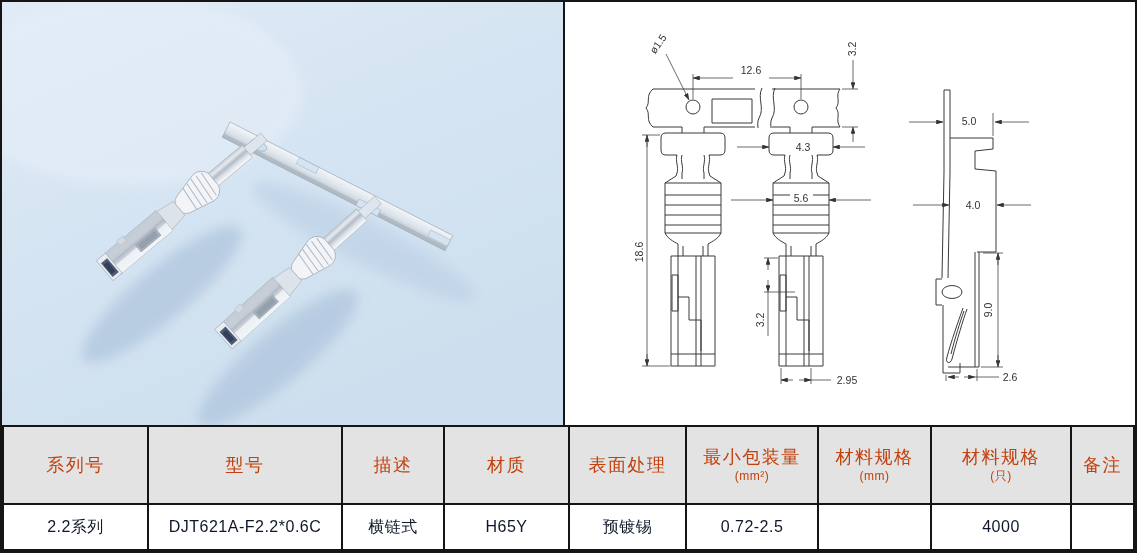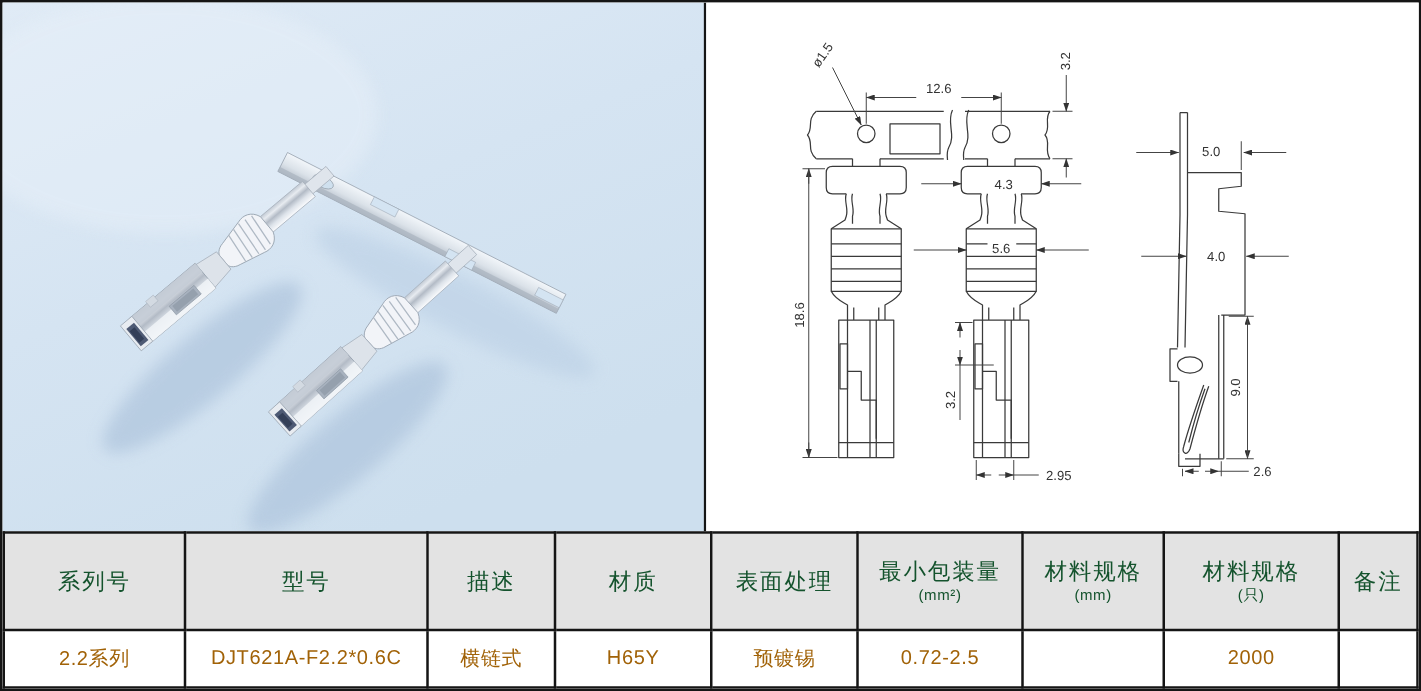--- a/index.html
+++ b/index.html
@@ -19,25 +19,25 @@
   }
   .spec-table{
     position:absolute;left:0;top:423px;width:1133px;height:126px;
     border-collapse:collapse;table-layout:fixed;
   }
   .spec-table th,.spec-table td{
     border:2px solid #151515;text-align:center;vertical-align:middle;
     padding:0;overflow:hidden;white-space:nowrap;
   }
   .spec-table th{
-    background:#e3e3e3;font-weight:normal;font-size:18px;color:#14532d;
+    background:#e3e3e3;font-weight:normal;font-size:18px;color:#c2410c;
     letter-spacing:1.5px;height:76px;line-height:1.25;
   }
   .spec-table th .sub{display:block;font-size:12px;letter-spacing:0.5px;}
-  .spec-table td{background:#fff;font-size:16px;color:#a16207;height:44px;letter-spacing:0.5px;}
+  .spec-table td{background:#fff;font-size:16px;color:#0f172a;height:44px;letter-spacing:0.5px;}
   text{font-family:"Liberation Sans","DejaVu Sans",sans-serif;}
 </style>
 </head>
 <body>
 
 <div class="sheet">
 
   <div class="photo-panel">
     <svg width="561" height="423" viewBox="0 0 561 423">
       <defs>
@@ -256,18 +256,18 @@
       <th><span>备注</span><span class="sub"></span></th>
     </tr>
     <tr>
       <td>2.2系列</td>
       <td>DJT621A-F2.2*0.6C</td>
       <td>横链式</td>
       <td>H65Y</td>
       <td>预镀锡</td>
       <td>0.72-2.5</td>
       <td></td>
-      <td>2000</td>
+      <td>4000</td>
       <td></td>
     </tr>
   </tbody>
     </table>
 </div>
 
 </body></html>

